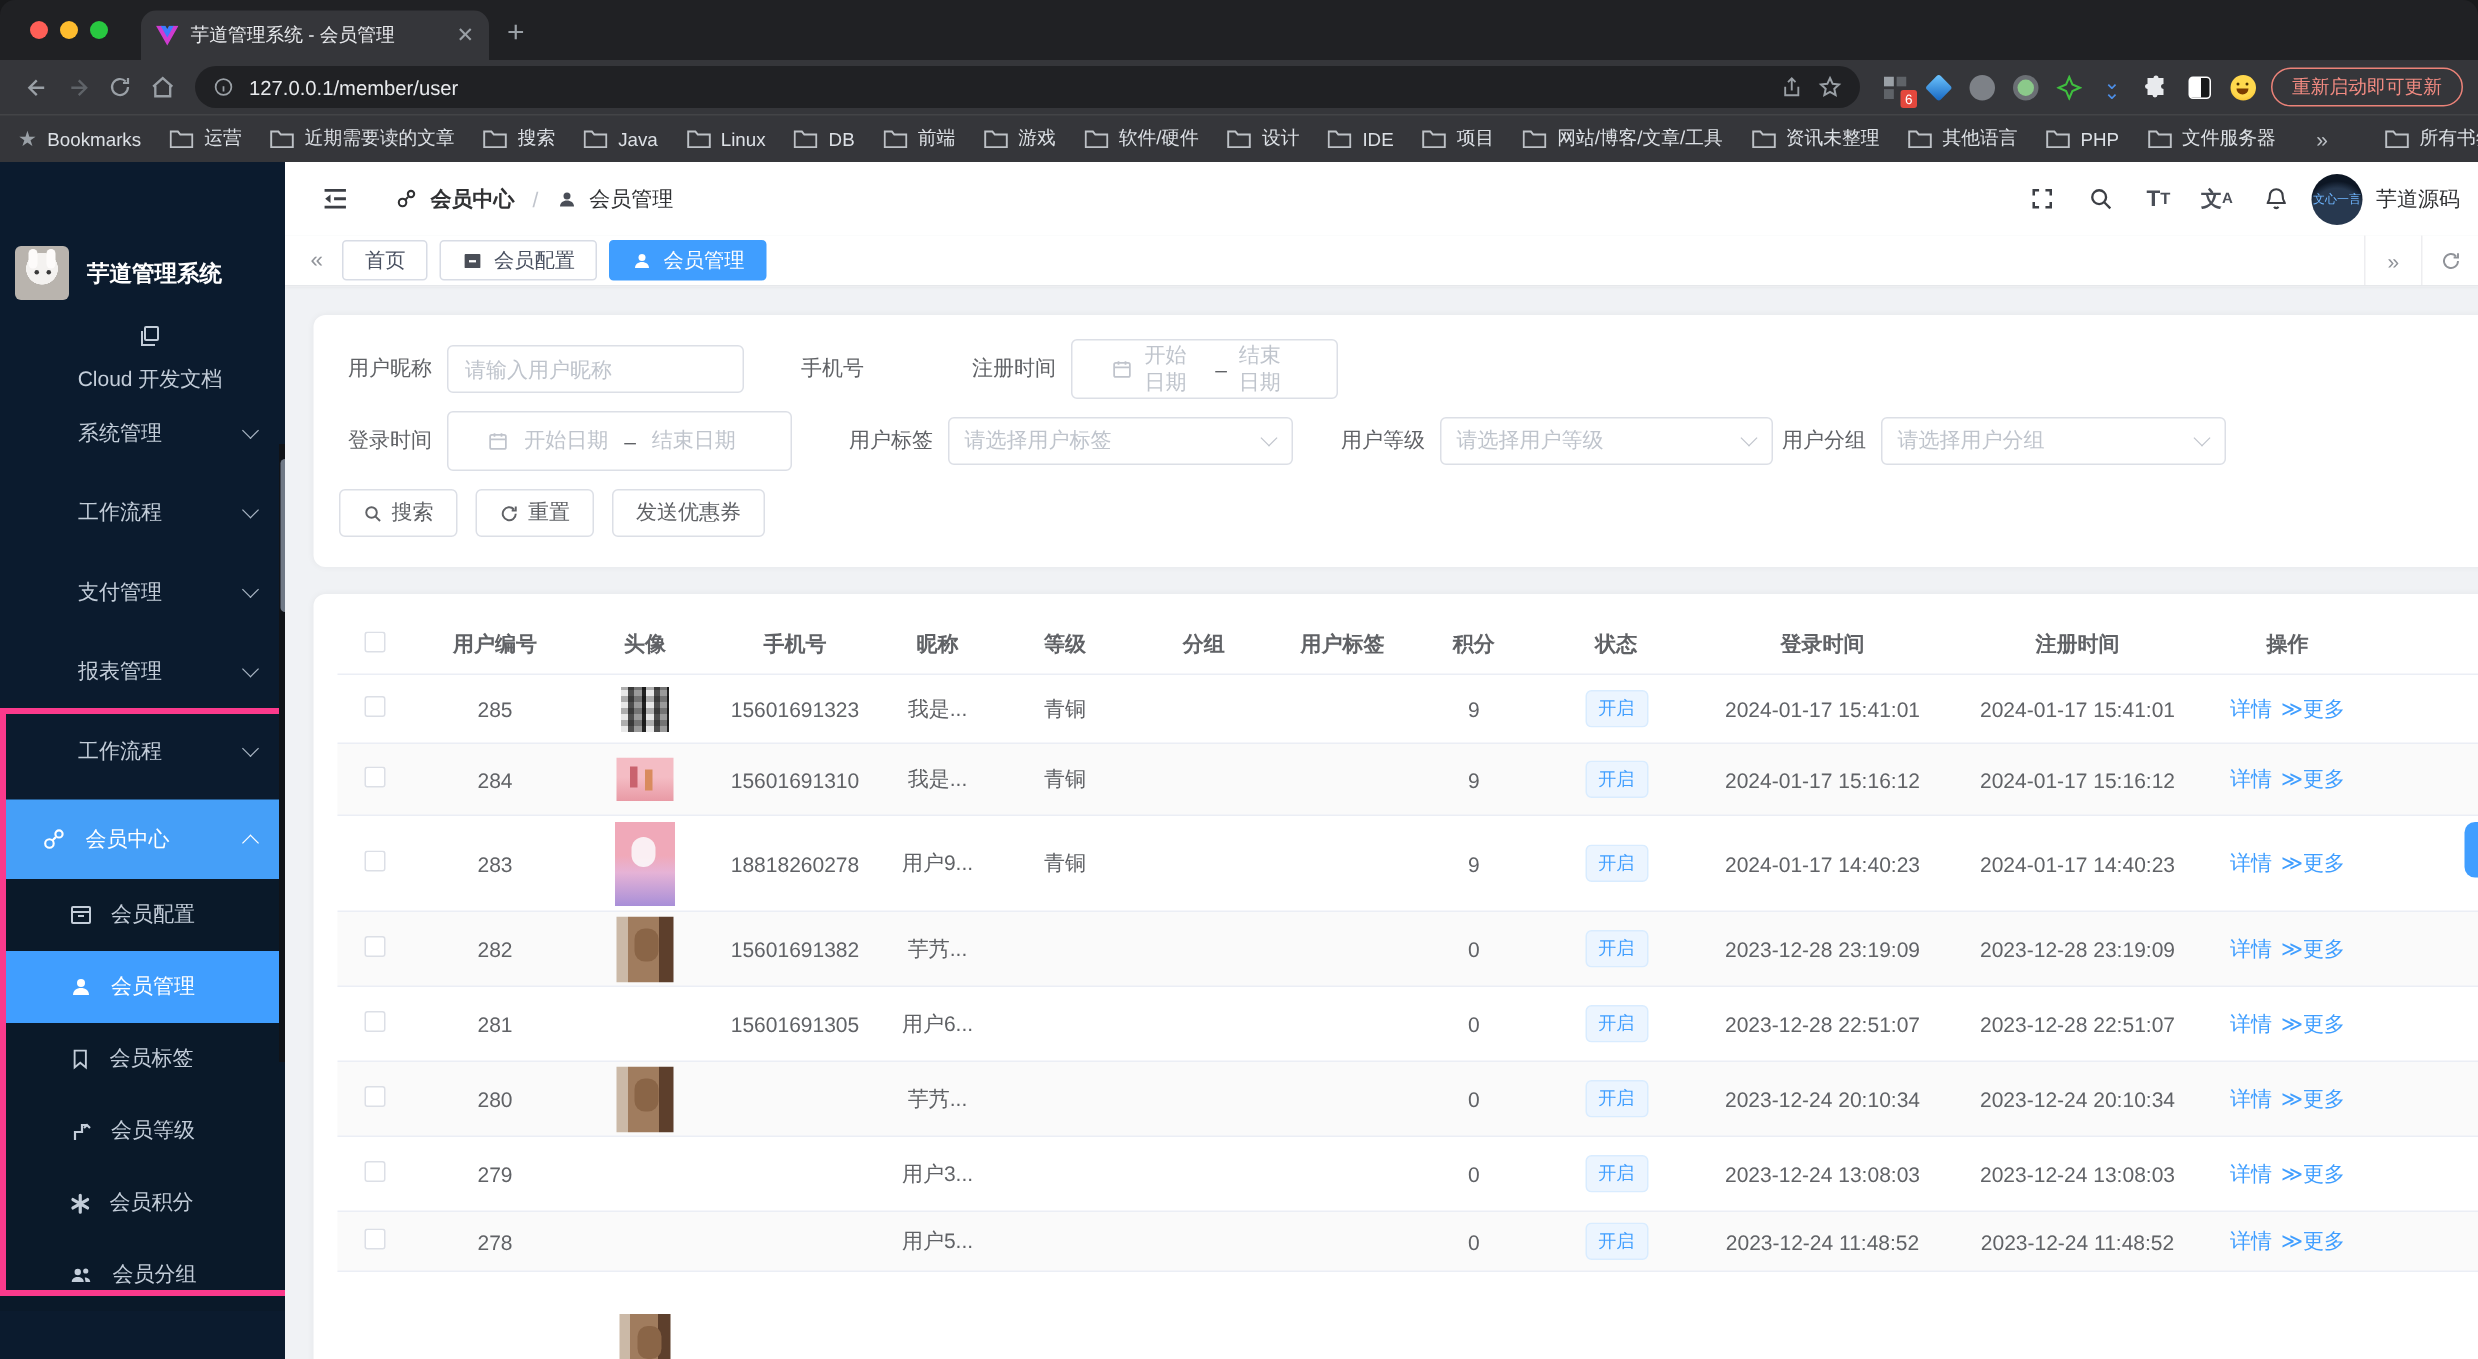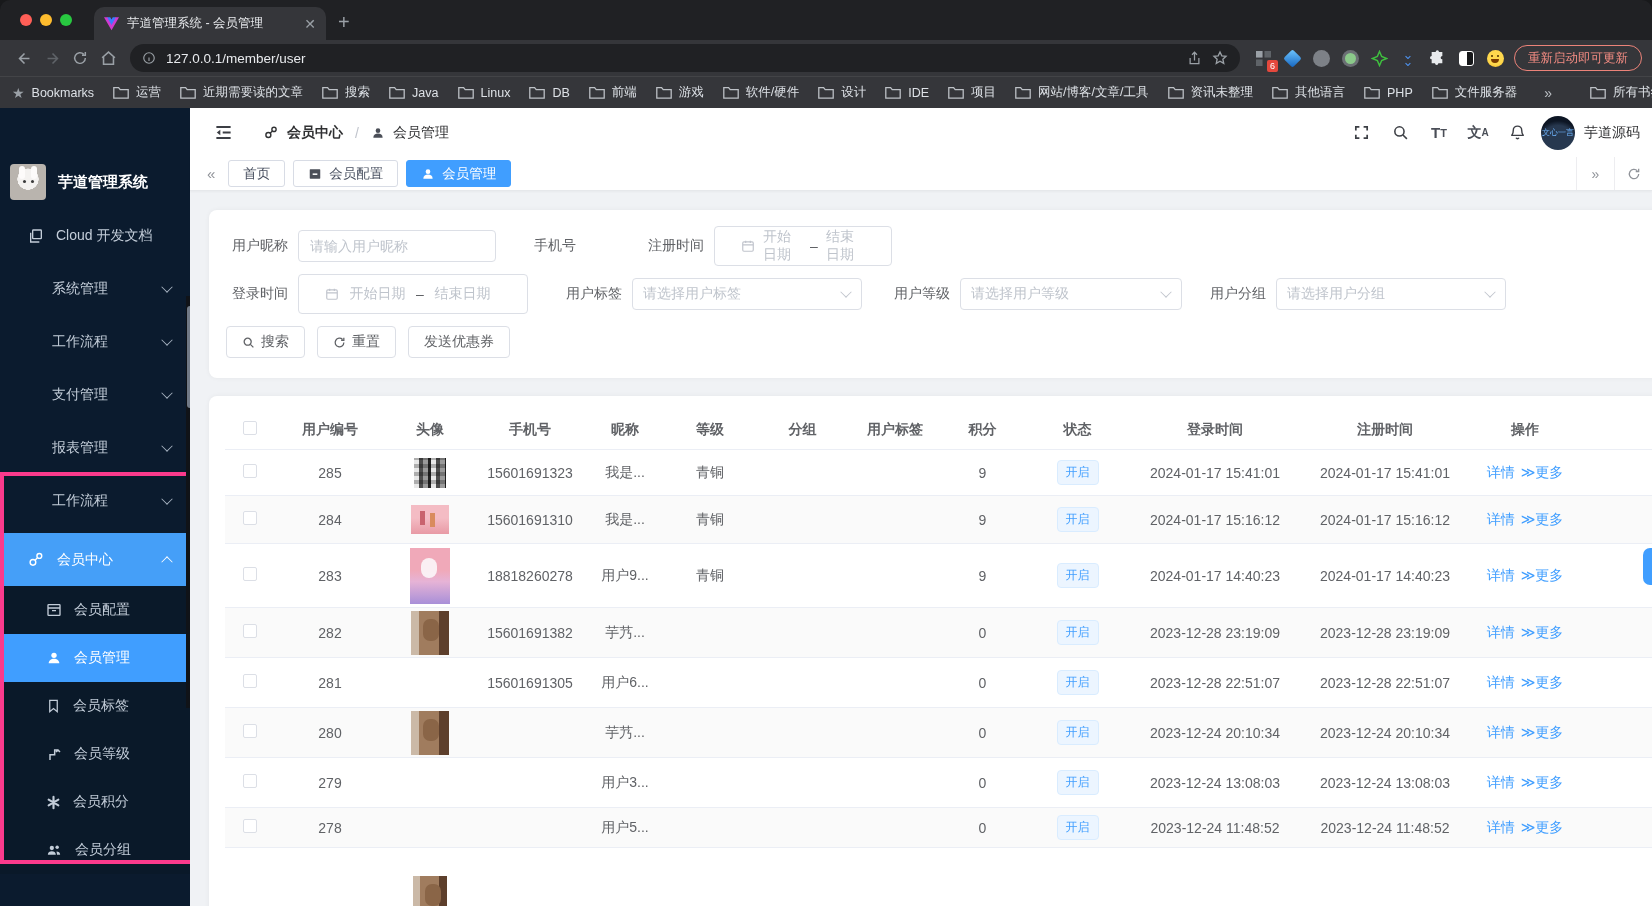--- a/index.html
+++ b/index.html
@@ -51,21 +51,21 @@
 
   
   .sidebar { position:relative; width:190px; flex:none; background:#0b1b2e; overflow:hidden; }
   .logo-row { display:flex; align-items:center; gap:12px; padding:15px 10px; height:52px;margin-top:48px; }
   .logo-img { width:36px; height:36px; border-radius:4px; flex:none;
     background:radial-gradient(circle at 50% 42%,#f4f2f0 0 38%,#b9b4ae 39% 100%); position:relative; overflow:hidden;}
   .logo-img::before{content:"";position:absolute;left:9px;top:2px;width:6px;height:13px;border-radius:3px;background:#fdfbfa;box-shadow:12px 0 0 #fdfbfa;}
   .logo-img::after{content:"";position:absolute;left:13px;top:16px;width:3px;height:3px;border-radius:50%;background:#3a3a3a;box-shadow:8px 0 0 #3a3a3a;}
   .logo-title { color:#fff; font-size:15px; font-weight:bold; white-space:nowrap; }
   .side-item { display:flex; align-items:center; color:#c3cdd9; font-size:14px; height:40px; padding:0 18px 0 28px; gap:12px; }
-  .side-doc { margin-top:8px; }
+  .side-doc { margin-top:8px;flex-direction:column; }
   .grp { justify-content:space-between; padding-left:52px; margin-top:13px; height:40px; }
   .grp:first-of-type { margin-top:14px; }
   .chev { width:10px; height:10px; border-right:1.6px solid #aab6c4; border-bottom:1.6px solid #aab6c4; transform:rotate(45deg) scale(.8); margin-top:-4px;}
   .chev-up { transform:rotate(-135deg) scale(.8); margin-top:4px; }
   .mc-parent { background:#459ff8; color:#fff; height:53px; justify-content:space-between; padding-left:28px; margin-top:12px; }
   .mc-left { display:flex; align-items:center; gap:12px; }
   .sub-item { height:48px; padding-left:46px; gap:12px; background:#0a1929; }
   .sub-item.active { background:#409eff; color:#fff; }
   .pink-box { position:absolute; left:0; top:364px; width:196px; height:392px; border:4px solid #fb3a8c; pointer-events:none; z-index:5; }
   .side-scroll-track { position:absolute; left:186px; top:188px; width:8px; height:412px; background:#101318; z-index:6; }
@@ -639,21 +639,21 @@
           <span class="flabel w62" style="margin-left:32px">用户标签</span>
           <span class="fselect" style="width:230px">
             <span>请选择用户标签</span>
             <span class="chev" style="border-color:#c0c4cc"></span>
           </span>
           <span class="flabel w62" style="margin-left:26px">用户等级</span>
           <span class="fselect" style="width:222px">
             <span>请选择用户等级</span>
             <span class="chev" style="border-color:#c0c4cc"></span>
           </span>
-          <span class="flabel w62" style="margin-left:22px">用户分组</span>
+          <span class="flabel w62" style="">用户分组</span>
           <span class="fselect" style="width:230px">
             <span>请选择用户分组</span>
             <span class="chev" style="border-color:#c0c4cc"></span>
           </span>
         </div>
         <div class="frow">
           <button class="fbtn">
             <span class="i">
                 <svg width="13" height="13" viewBox="0 0 24 24" fill="none" stroke="#606266" stroke-width="2.4">
                   <circle cx="10.5" cy="10.5" r="6.5"></circle>

